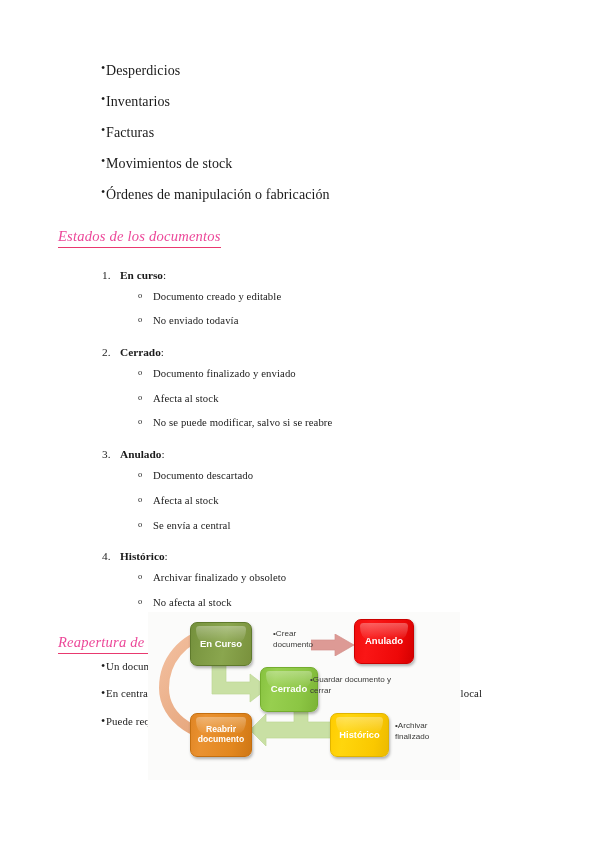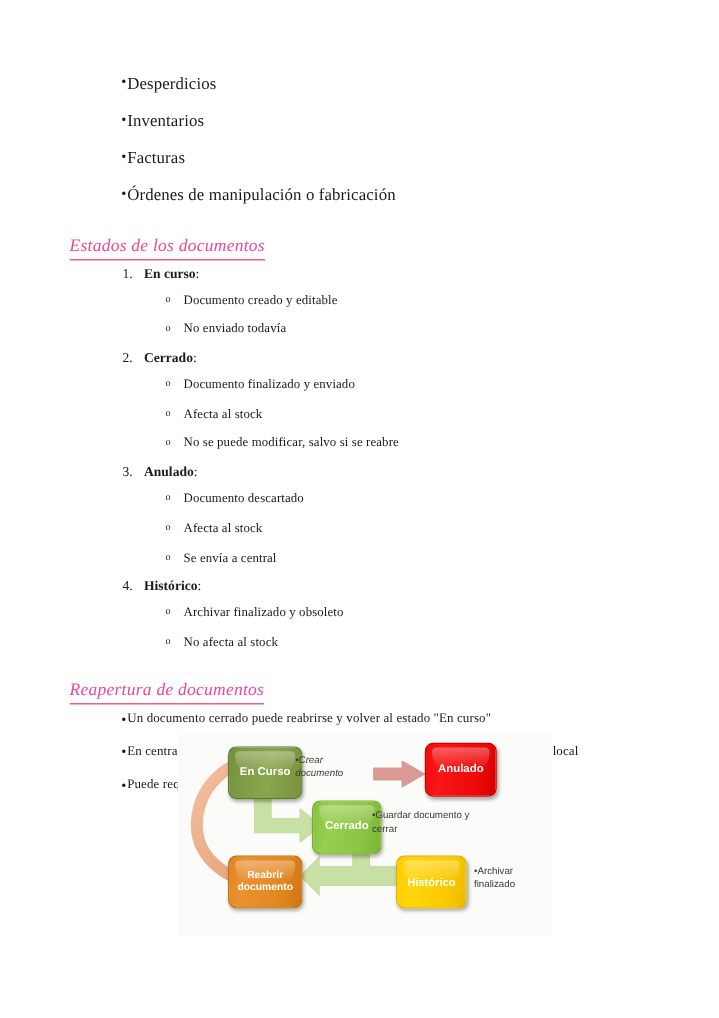--- a/index.html
+++ b/index.html
@@ -51,21 +51,21 @@
     margin: 0;
     padding: 0;
     counter-reset: st;
   }
   ol.states > li.state {
     position: relative;
     counter-increment: st;
     padding-left: 62px;
     font-size: 11.3px;
     line-height: 1.2;
-    margin-top: 4px;
+    margin-top: 19px;
   }
   ol.states > li.state::before {
     content: counter(st) ".";
     position: absolute;
     left: 44px;
     top: 0;
     font-size: 11.3px;
     font-weight: normal;
   }
   .state-name { font-weight: bold; }
@@ -199,21 +199,21 @@
     position: absolute;
     font-family: "Liberation Sans", "DejaVu Sans", sans-serif;
     font-size: 8.1px;
     color: #3a3a38;
     line-height: 1.38;
     z-index: 6;
   }
   .callout::before {
     content: "\2022 ";
   }
-  .co-crear    { left: 98px; top: 16px;  width: 60px; font-style: italic; }
+  .co-crear    { left: 125px; top: 16px;  width: 60px; }
   .co-guardar  { left: 162px; top: 62px;  width: 96px; }
   .co-archivar { left: 247px; top: 108px; width: 62px; }
 
   
   .arrow { position: absolute; z-index: 3; }
 
   
   .ar-crear { left: 163px; top: 22px; }
   
   .ar-elbow { left: 62px; top: 50px; }
@@ -224,20 +224,21 @@
 </style>
 </head>
 <body>
 
 <div class="page">
 
   <ul class="lvl1">
     <li>Desperdicios</li>
     <li>Inventarios</li>
     <li>Facturas</li>
+    <li>Movimientos de stock</li>
     <li>Órdenes de manipulación o fabricación</li>
   </ul>
 
   <div class="sec-wrap">
     <h2 class="sec">Estados de los documentos</h2>
 
     <ol class="states">
 
       <li class="state">
         <span class="state-name">En curso</span><span>:</span>

